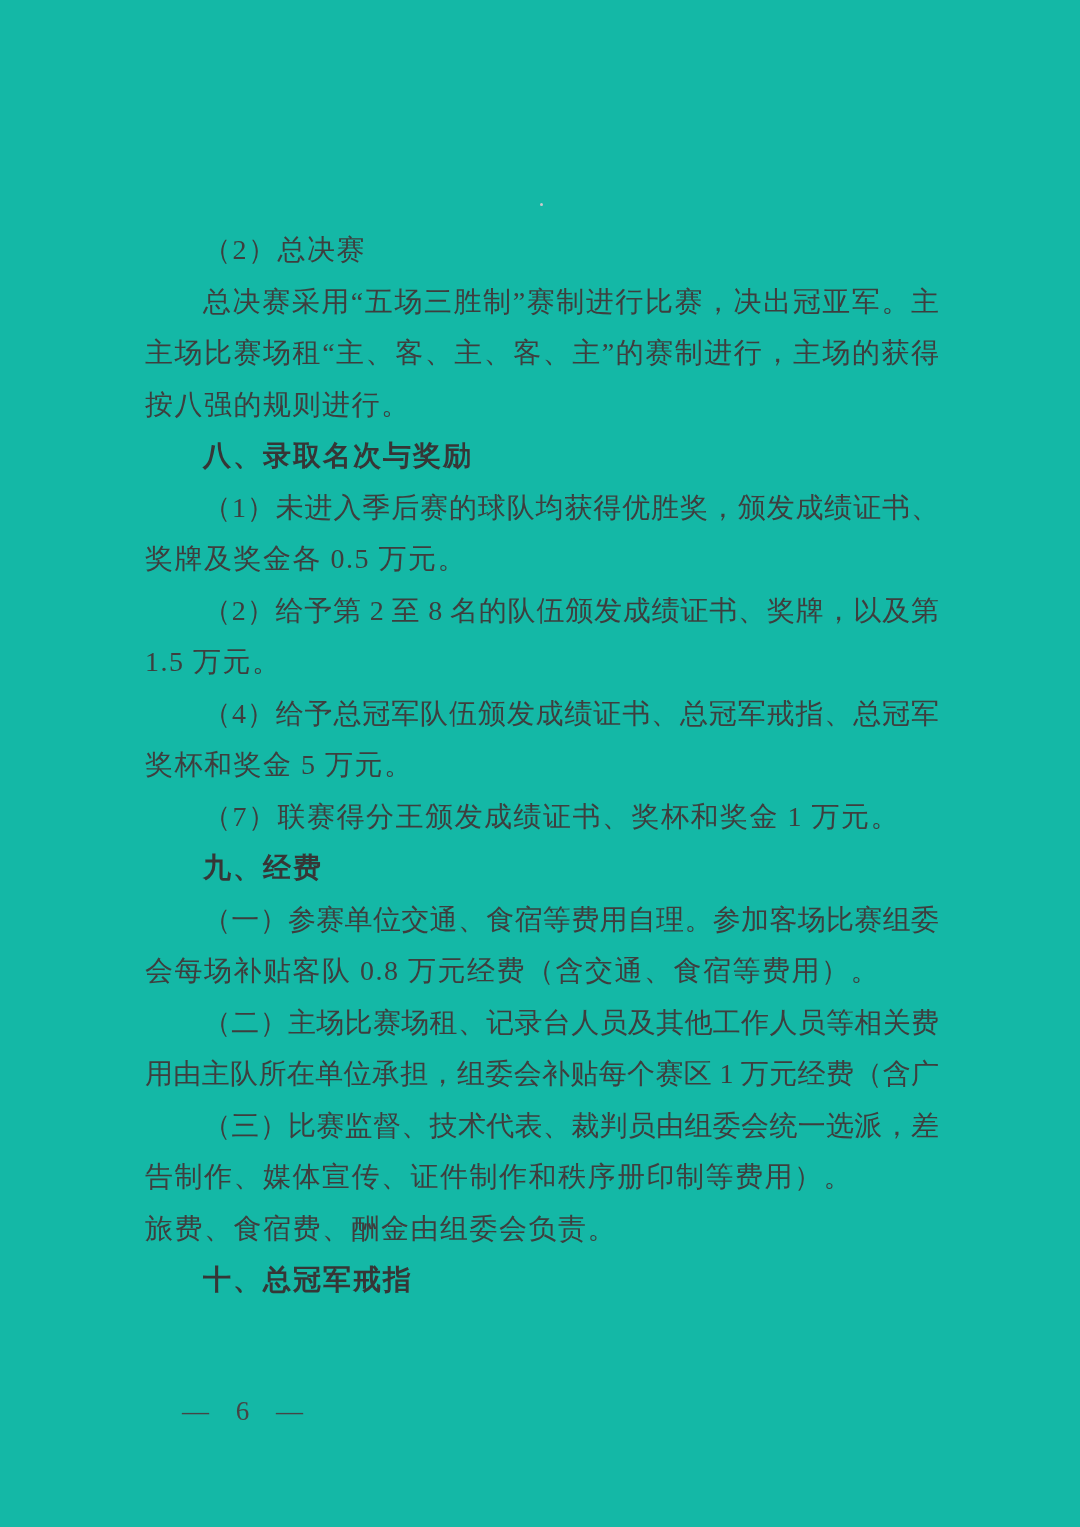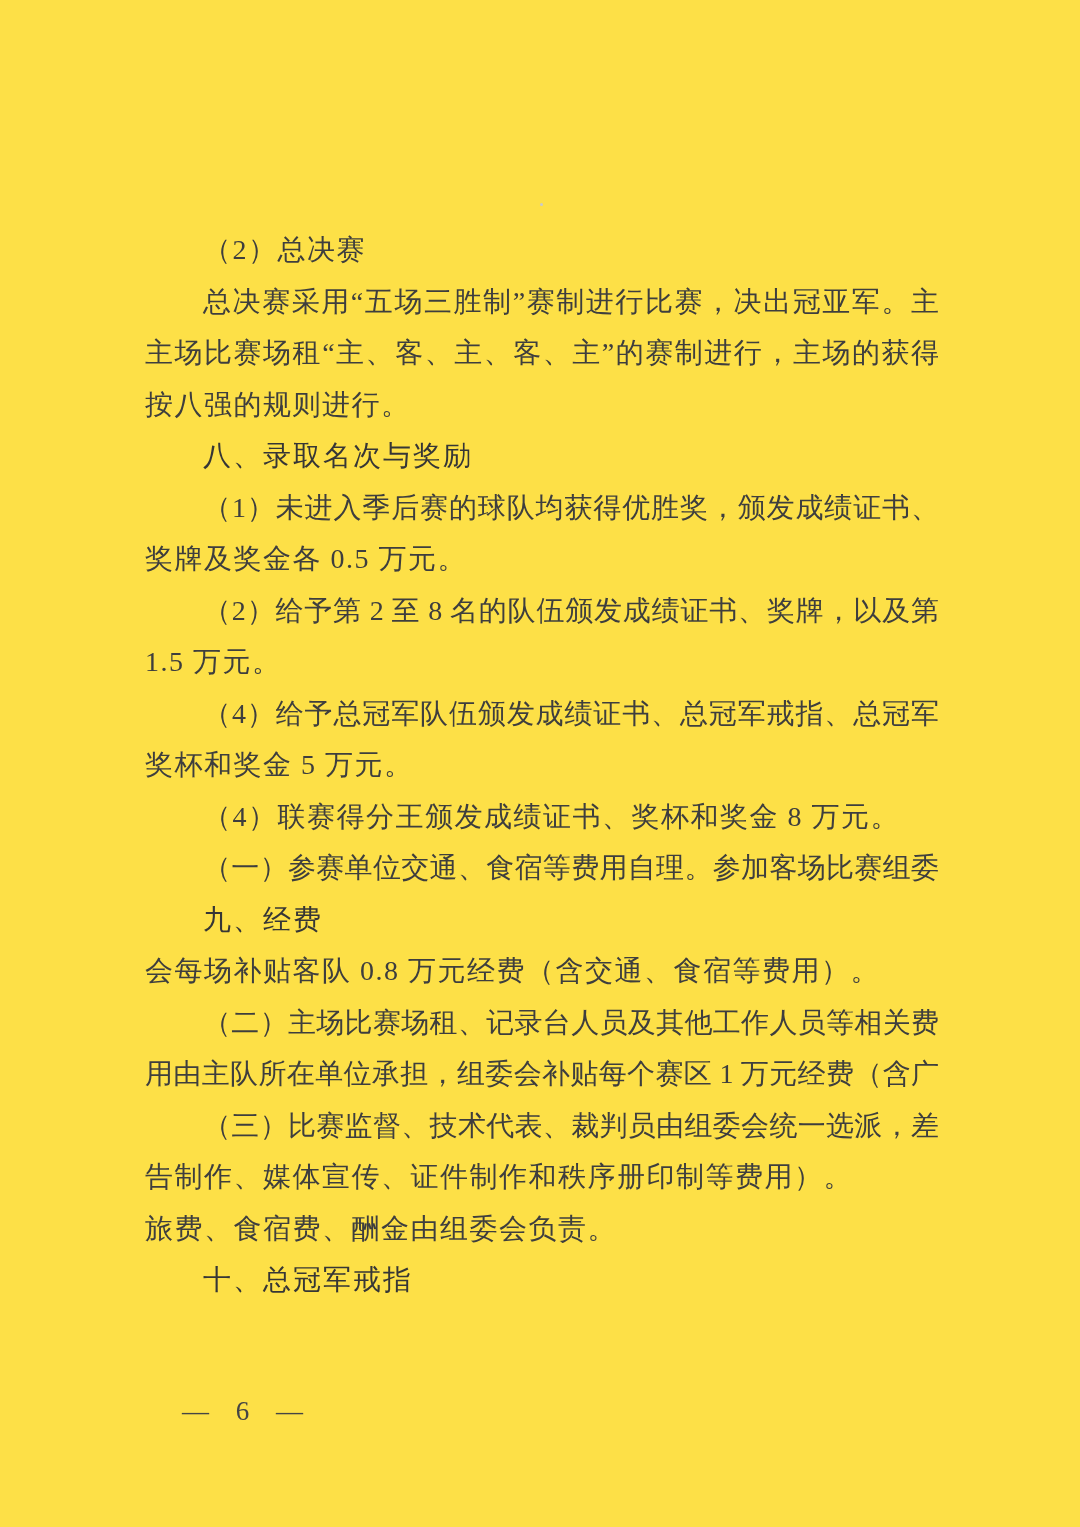--- a/index.html
+++ b/index.html
@@ -4,21 +4,21 @@
 <style>
   html, body {
     margin: 0;
     padding: 0;
     background: #ffffff;
   }
   .page {
     position: relative;
     width: 1080px;
     height: 1527px;
-    background: #fde047;
+    background: #14b8a6;
     overflow: hidden;
     font-family: "Liberation Serif", "DejaVu Serif", serif;
   }
   .content {
     position: absolute;
     left: 145px;
     top: 224px;
     width: 794px;
   }
   .line {
@@ -35,21 +35,21 @@
   }
   .line.fill {
     white-space: normal;
     letter-spacing: 0;
     text-align: justify;
     text-align-last: justify;
     overflow: hidden;
   }
   .line.heading {
     font-family: "Liberation Sans", "DejaVu Sans", sans-serif;
-    font-weight: 400;
+    font-weight: 700;
     color: #363636;
     letter-spacing: 2px;
   }
   .footer {
     position: absolute;
     left: 182px;
     top: 1396px;
     font-size: 27px;
     color: #454545;
     letter-spacing: 10px;
@@ -75,23 +75,23 @@
       <div class="line  indent fill">总决赛采用“五场三胜制”赛制进行比赛，决出冠亚军。主</div>
       <div class="line  fill">主场比赛场租“主、客、主、客、主”的赛制进行，主场的获得</div>
       <div class="line ">按八强的规则进行。</div>
       <div class="line heading indent">八、录取名次与奖励</div>
       <div class="line  indent fill">（1）未进入季后赛的球队均获得优胜奖，颁发成绩证书、</div>
       <div class="line ">奖牌及奖金各 0.5 万元。</div>
       <div class="line  indent fill">（2）给予第 2 至 8 名的队伍颁发成绩证书、奖牌，以及第</div>
       <div class="line ">1.5 万元。</div>
       <div class="line  indent fill">（4）给予总冠军队伍颁发成绩证书、总冠军戒指、总冠军</div>
       <div class="line ">奖杯和奖金 5 万元。</div>
-      <div class="line  indent">（4）联赛得分王颁发成绩证书、奖杯和奖金 8 万元。</div>
+      <div class="line  indent">（7）联赛得分王颁发成绩证书、奖杯和奖金 1 万元。</div>
+      <div class="line heading indent">九、经费</div>
       <div class="line  indent fill">（一）参赛单位交通、食宿等费用自理。参加客场比赛组委</div>
-      <div class="line heading indent">九、经费</div>
       <div class="line ">会每场补贴客队 0.8 万元经费（含交通、食宿等费用）。</div>
       <div class="line  indent fill">（二）主场比赛场租、记录台人员及其他工作人员等相关费</div>
       <div class="line  fill">用由主队所在单位承担，组委会补贴每个赛区 1 万元经费（含广</div>
       <div class="line  indent fill">（三）比赛监督、技术代表、裁判员由组委会统一选派，差</div>
       <div class="line ">告制作、媒体宣传、证件制作和秩序册印制等费用）。</div>
       <div class="line ">旅费、食宿费、酬金由组委会负责。</div>
       <div class="line heading indent">十、总冠军戒指</div>
     </div>
   <div class="footer">— 6 —</div>
 </div>

